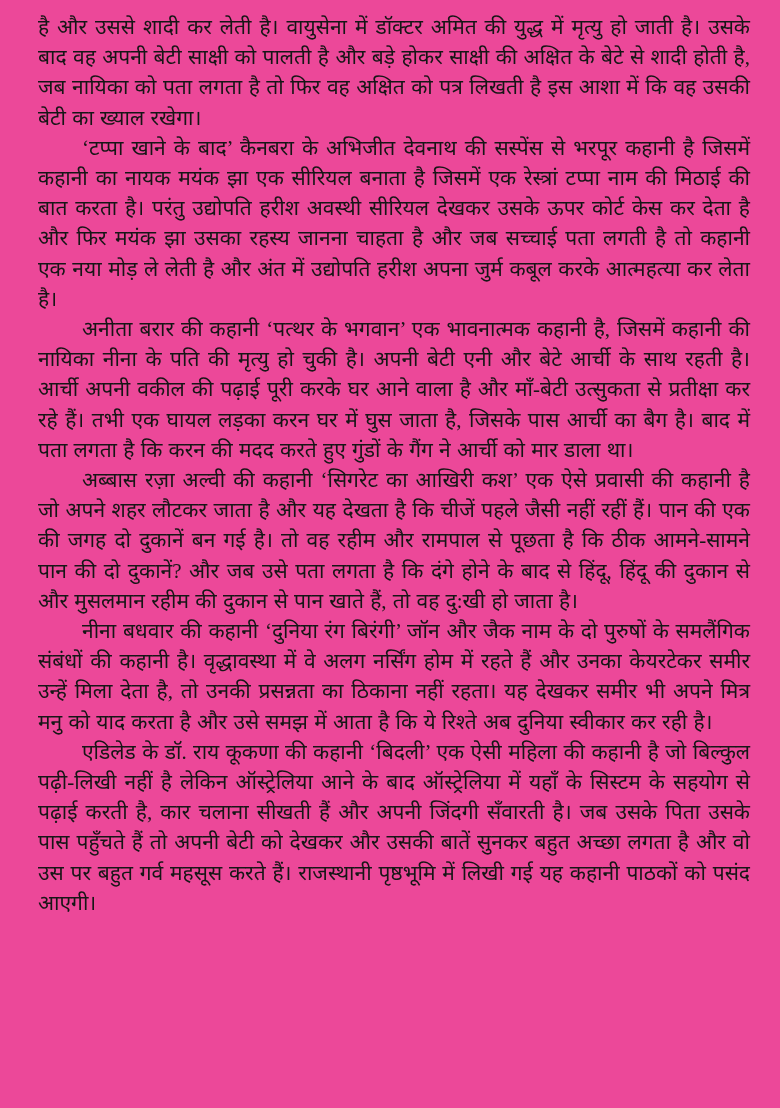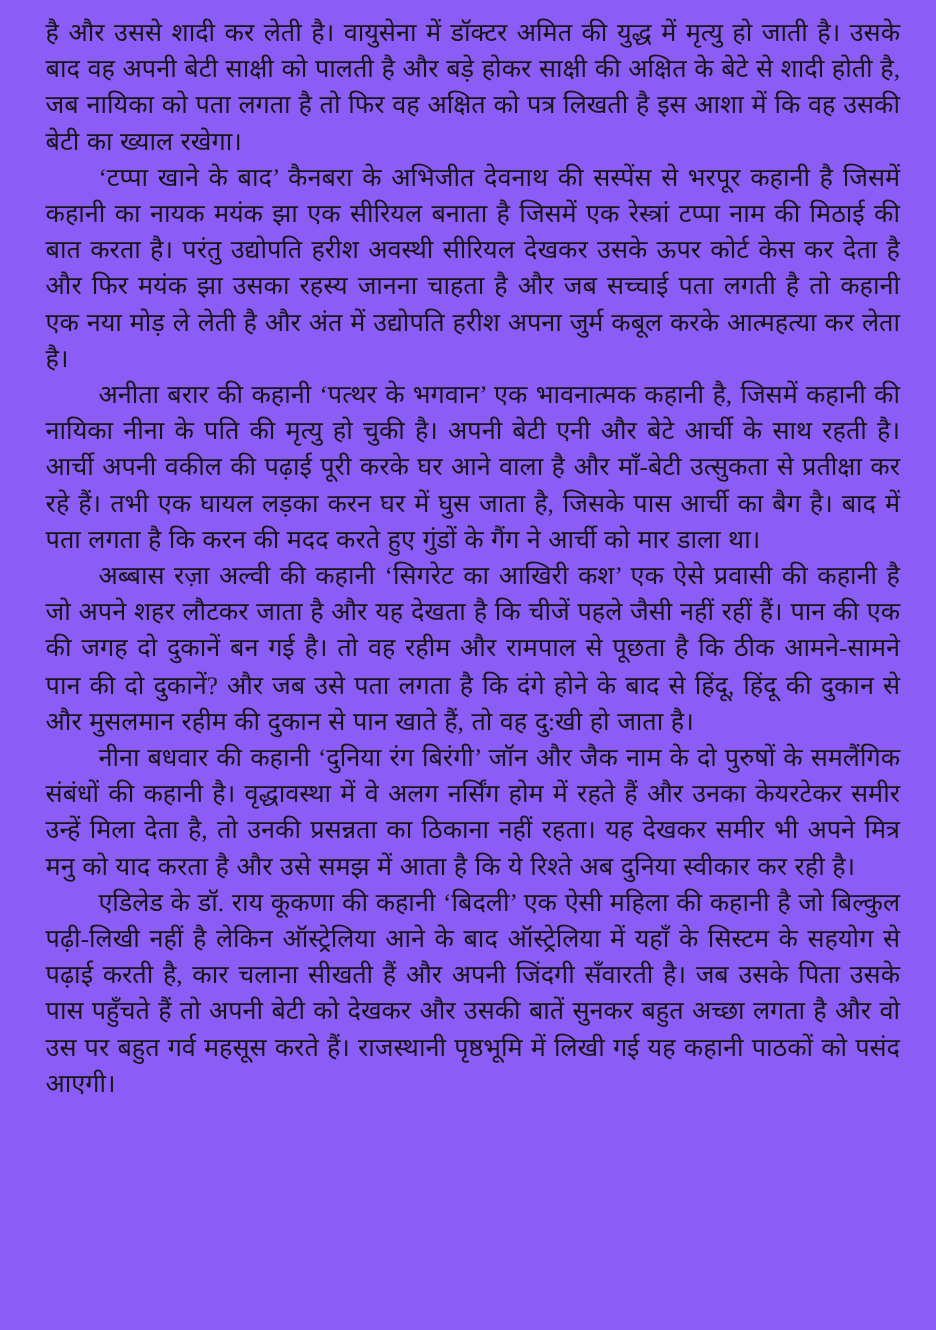--- a/index.html
+++ b/index.html
@@ -6,21 +6,21 @@
     margin: 0;
     padding: 0;
     background: #f7f7f5;
   }
   .page {
     position: relative;
     width: 780px;
     height: 1108px;
     margin: 0 auto;
     box-sizing: border-box;
-    background: #8b5cf6;
+    background: #ec4899;
     color: #161616;
     font-family: "Liberation Serif", "DejaVu Serif", serif;
     font-size: 21px;
     line-height: 30.2px;
     text-align: justify;
     padding: 12px 30px 8px 38px;
     overflow: hidden;
   }
   .para {
     margin: 0;

